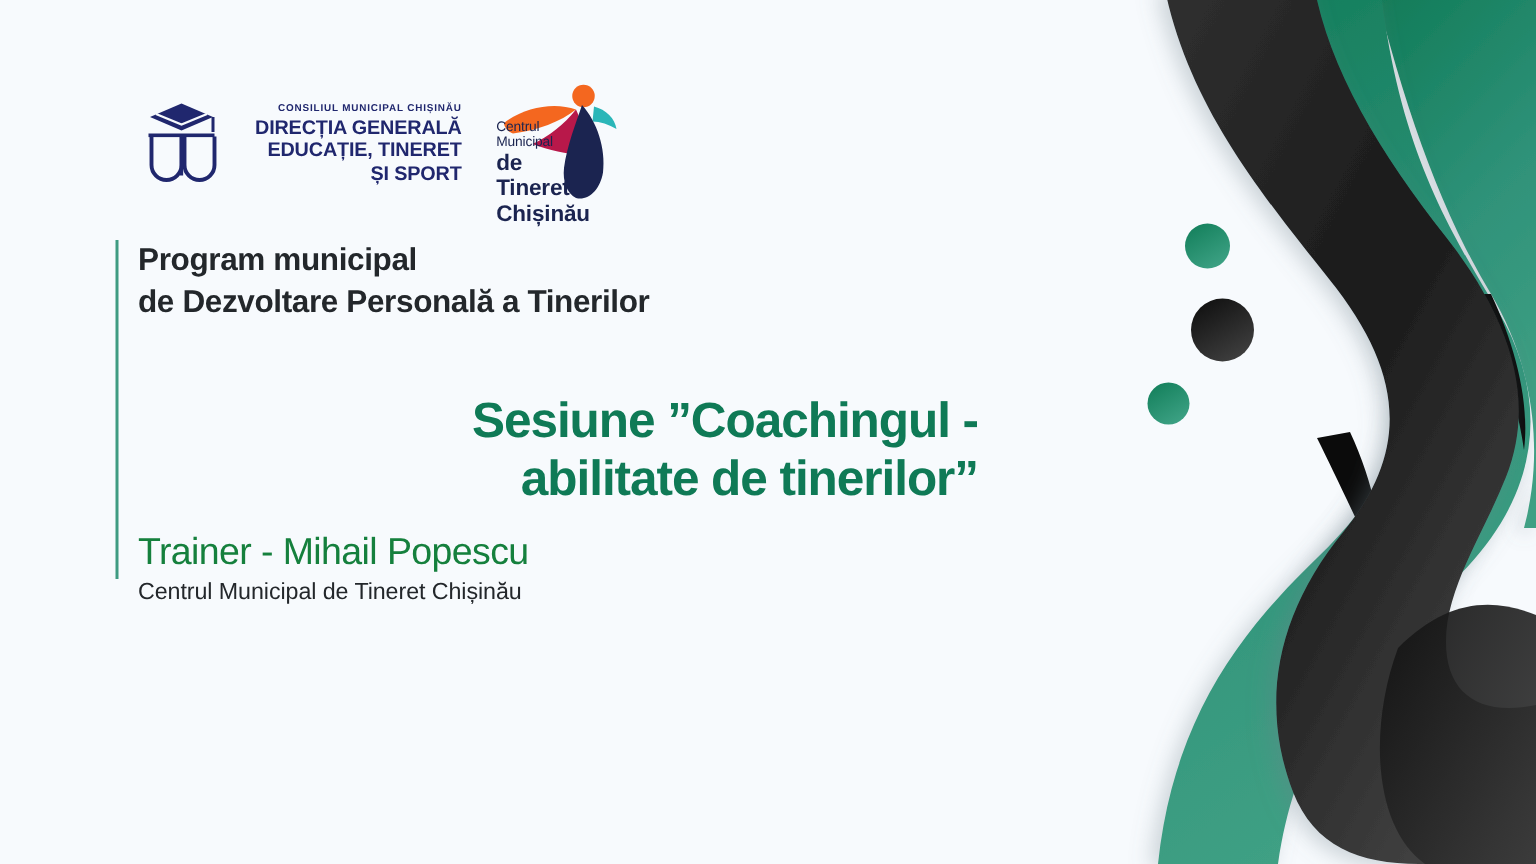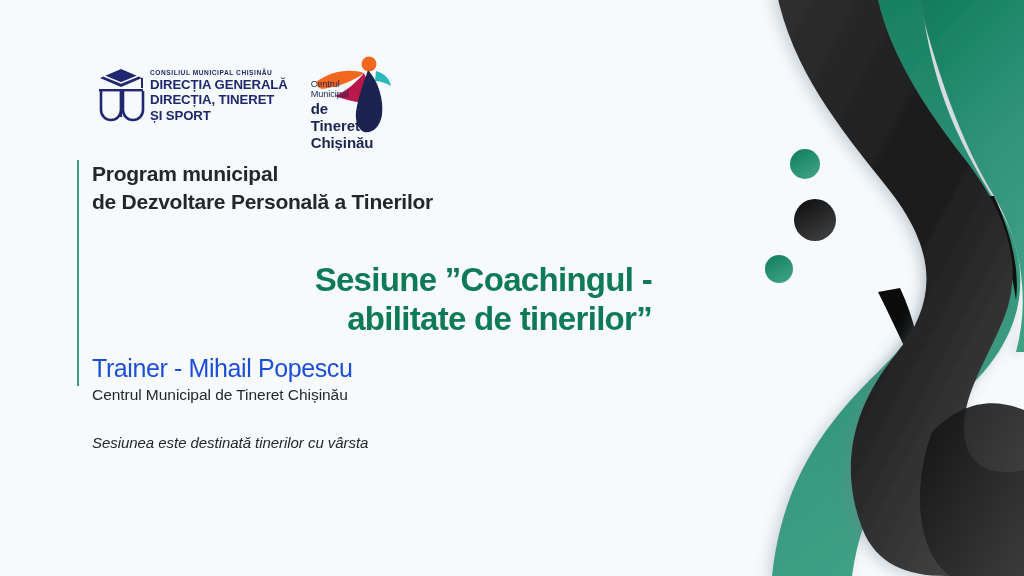--- a/index.html
+++ b/index.html
@@ -10,21 +10,21 @@
     position:relative;
   }
   .poster{position:absolute;inset:0;background:#f7fafd;overflow:hidden;}
 
   
   .decor{position:absolute;top:0;right:0;width:360px;height:576px;}
   .decor svg{display:block;width:360px;height:576px;}
 
   
   .logos{position:absolute;left:92px;top:55px;display:flex;align-items:center;gap:22px;}
-  .logo-dges{display:flex;align-items:center;gap:0;}
+  .logo-dges{display:flex;align-items:center;gap:20px;text-align:right;}
   .dges-mark{width:58px;height:62px;flex:0 0 auto;}
   .dges-text{display:flex;flex-direction:column;justify-content:center;}
   .dges-top{
     font-size:6.6px;font-weight:700;letter-spacing:.55px;color:#20276e;
     line-height:1.25;white-space:nowrap;
   }
   .dges-main{
     font-size:13.2px;font-weight:800;letter-spacing:-.1px;color:#20276e;
     line-height:1.18;white-space:nowrap;
   }
@@ -49,21 +49,21 @@
   .kicker{
     color:#23272b;font-weight:800;font-size:21px;line-height:1.33;
     letter-spacing:-.25px;margin:0;
   }
   .title{
     color:#0f7a56;font-weight:800;font-size:33px;line-height:1.2;
     letter-spacing:-.7px;margin:0;text-align:right;
   }
   .title-wrap{margin-top:44px;}
   .trainer{
-    color:#1d4ed8;font-weight:400;font-size:25px;line-height:1.25;
+    color:#15803d;font-weight:400;font-size:25px;line-height:1.25;
     letter-spacing:-.4px;margin:0;margin-top:14px;
   }
   .meta{
     color:#23272b;font-weight:400;font-size:15.5px;line-height:1.42;
     letter-spacing:-.05px;margin:0;margin-top:58px;
   }
   .note{
     color:#23272b;font-weight:400;font-style:italic;font-size:15px;
     line-height:1.45;letter-spacing:-.05px;margin:0;margin-top:26px;
   }
@@ -168,21 +168,21 @@
 
           <path d="M31,26 L31,45 A10,10 0 0 0 51,45 L51,26"></path>
 
           <path d="M29,26 L29,52" stroke-width="2.2"></path>
         </g>
         <rect x="7" y="24" width="44" height="2.4" fill="#20276e"></rect>
       </svg>
       <div class="dges-text">
         <span class="dges-top">CONSILIUL MUNICIPAL CHIȘINĂU</span>
         <span class="dges-main">DIRECȚIA GENERALĂ</span>
-        <span class="dges-main">DIRECȚIA, TINERET</span>
+        <span class="dges-main">EDUCAȚIE, TINERET</span>
         <span class="dges-main">ȘI SPORT</span>
       </div>
     </div>
 
     <div class="logo-cmt">
       <svg viewBox="0 0 84 82" width="84" height="82" aria-hidden="true">
 
         <circle cx="59" cy="9" r="7.5" fill="#f4671f"></circle>
 
         <path d="M66,16 C 74,18 80,24 81,31 C 76,28 70,26 65,26 Z" fill="#2bb6b8"></path>
@@ -211,16 +211,15 @@
 
     <div class="title-wrap">
       <p class="title">Sesiune ”Coachingul -</p>
       <p class="title">abilitate de tinerilor”</p>
     </div>
 
     <p class="trainer">Trainer - Mihail Popescu</p>
 
     <p class="meta" style="margin-top:0">Centrul Municipal de Tineret Chișinău</p>
 
-    <p class="note">Sesiunea este destinată tinerilor cu vârsta</p>
   </div>
 
 </div>
 
 </body></html>

